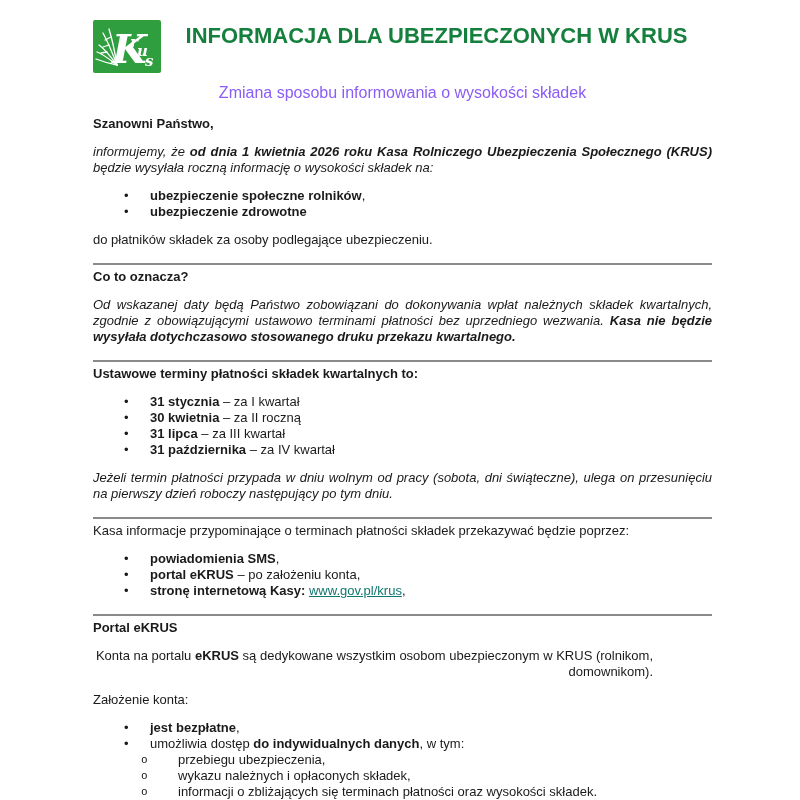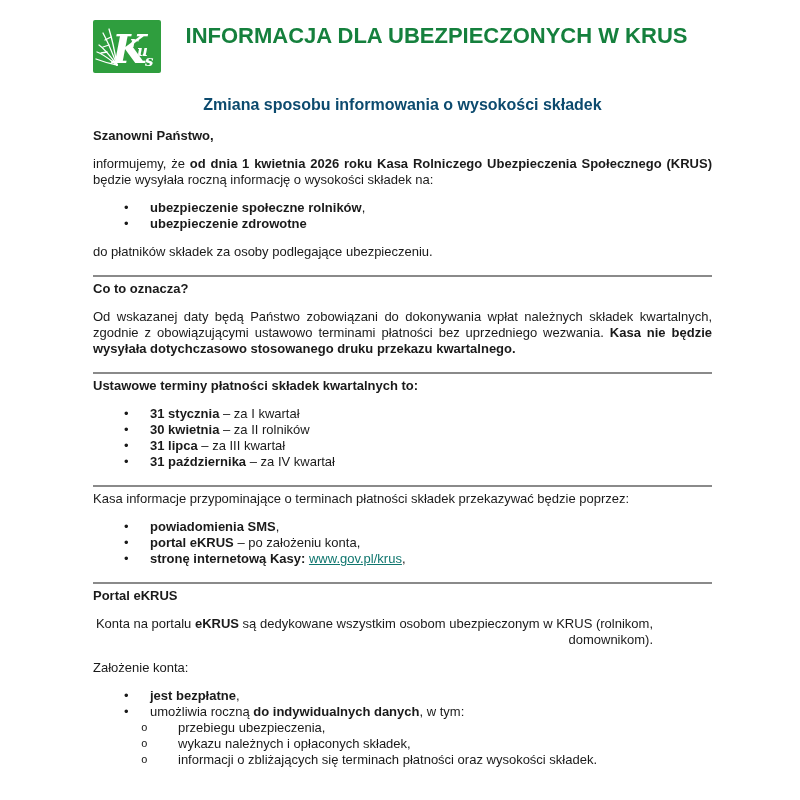--- a/index.html
+++ b/index.html
@@ -23,28 +23,28 @@
     flex: 1;
     text-align: center;
     font-weight: 700;
     font-size: 22px;
     line-height: 25px;
     padding-top: 3px;
     color: #15803d;
   }
   .subtitle {
     text-align: center;
-    font-weight: 700;
+    font-weight: 400;
     font-size: 16px;
-    margin-top: 24px;
-    color: #0c4a6e;
+    margin-top: 12px;
+    color: #8b5cf6;
   }
 
   p { margin: 12px 0 0 0; }
-  .just { text-align: justify; }
+  .just { text-align: justify; font-style: italic; }
   .oneline { white-space: nowrap; }
   .after-rule { margin-top: 3px; }
   .h { font-weight: 700; margin-top: 3px; }
   .portal-p { max-width: 560px; text-align: right; }
   .salutation { margin-top: 15px; font-weight: 700; }
 
   .rule {
     border: 0;
     border-top: 2px solid #8a8a8a;
     margin: 15px 0 4px 0;
@@ -121,25 +121,26 @@
   <p class="h after-rule">Co to oznacza?</p>
 
   <p class="just"><span>Od wskazanej daty będą Państwo zobowiązani do dokonywania wpłat należnych składek kwartalnych, zgodnie z obowiązującymi ustawowo terminami płatności bez uprzedniego wezwania. </span><b>Kasa nie będzie wysyłała dotychczasowo stosowanego druku przekazu kwartalnego.</b></p>
 
   <hr class="rule">
 
   <p class="h after-rule">Ustawowe terminy płatności składek kwartalnych to:</p>
 
   <ul class="list">
     <li><span class="marker">•</span><b>31 stycznia</b><span> – za I kwartał</span></li>
-    <li><span class="marker">•</span><b>30 kwietnia</b><span> – za II rolników</span></li>
+    <li><span class="marker">•</span><b>30 kwietnia</b><span> – za II roczną</span></li>
     <li><span class="marker">•</span><b>31 lipca</b><span> – za III kwartał</span></li>
     <li><span class="marker">•</span><b>31 października</b><span> – za IV kwartał</span></li>
   </ul>
 
+  <p class="just">Jeżeli termin płatności przypada w dniu wolnym od pracy (sobota, dni świąteczne), ulega on przesunięciu na pierwszy dzień roboczy następujący po tym dniu.</p>
 
   <hr class="rule">
 
   <p class="after-rule oneline">Kasa informacje przypominające o terminach płatności składek przekazywać będzie poprzez:</p>
 
   <ul class="list">
     <li><span class="marker">•</span><b>powiadomienia SMS</b><span>,</span></li>
     <li><span class="marker">•</span><b>portal eKRUS</b><span> – po założeniu konta,</span></li>
     <li><span class="marker">•</span><b>stronę internetową Kasy:  </b><a class="link">www.gov.pl/krus</a><span>,</span></li>
   </ul>
@@ -147,21 +148,21 @@
   <hr class="rule">
 
   <p class="h after-rule">Portal eKRUS</p>
 
   <p class="portal-p"><span>Konta na portalu </span><b>eKRUS</b><span> są dedykowane wszystkim osobom ubezpieczonym w KRUS (rolnikom, domownikom).</span></p>
 
   <p>Założenie konta:</p>
 
   <ul class="list">
     <li><span class="marker">•</span><b>jest bezpłatne</b><span>,</span></li>
-    <li><span class="marker">•</span><span>umożliwia roczną </span><b>do indywidualnych danych</b><span>, w tym:</span></li>
+    <li><span class="marker">•</span><span>umożliwia dostęp </span><b>do indywidualnych danych</b><span>, w tym:</span></li>
   </ul>
 
   <ul class="sub">
     <li><span class="marker2">o</span><span>przebiegu ubezpieczenia,</span></li>
     <li><span class="marker2">o</span><span>wykazu należnych i opłaconych składek,</span></li>
     <li><span class="marker2">o</span><span>informacji o zbliżających się terminach płatności oraz wysokości składek.</span></li>
   </ul>
 
 </div>
 

